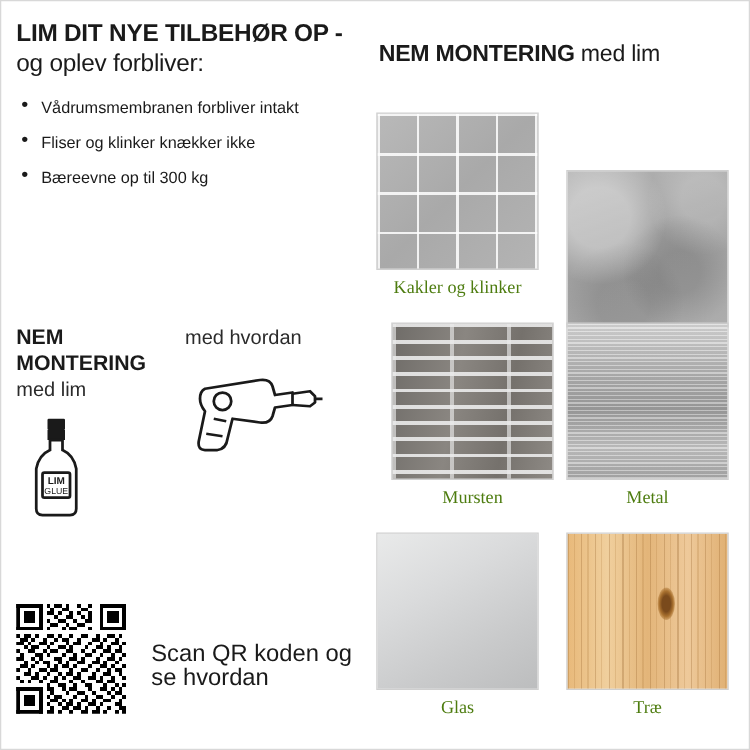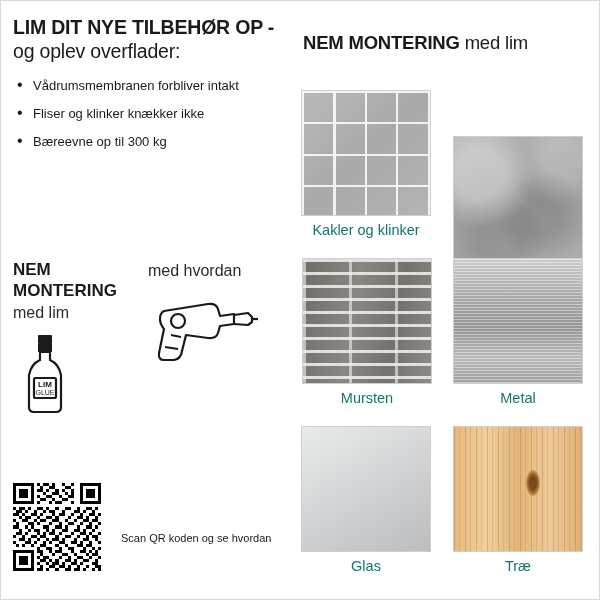--- a/index.html
+++ b/index.html
@@ -101,22 +101,22 @@
   }
   .qr-box {
     position: absolute;
     left: 0; top: 0;
     width: 88px;
     height: 88px;
   }
   .qr-text {
     position: absolute;
     left: 108px;
-    top: 46px;
-    font-size: 11px;
+    top: 31px;
+    font-size: 19px;
     line-height: 19px;
     color: #1a1a1a;
   }
 
   
   .right-col {
     position: absolute;
     left: 302px;
     top: 30px;
     width: 288px;
@@ -146,25 +146,26 @@
     position: relative;
     overflow: hidden;
     border: 1px solid #cfcfcf;
     box-sizing: border-box;
   }
   .swatch .cap {
     text-align: center;
     font-size: 14.5px;
     line-height: 18px;
     margin-top: 5px;
-    color: #0f766e;
+    color: #4d7c0f;
+    font-family: Liberation Serif, serif;
   }
   .c0 { left: 0;   top: 0; }
   .c1 { left: 152px; top: 0; margin-top: 46px; }
-  .c2 { left: 1px;   top: 168px; }
+  .c2 { left: 12px;   top: 168px; }
   .c3 { left: 152px; top: 168px; }
   .c4 { left: 0;   top: 336px; }
   .c5 { left: 152px; top: 336px; }
 
   
   .tex-tiles {
     background:
       repeating-linear-gradient(to right, rgba(255,255,255,0.85) 0 2px, rgba(0,0,0,0) 2px 31.5px),
       repeating-linear-gradient(to bottom, rgba(255,255,255,0.85) 0 2px, rgba(0,0,0,0) 2px 31.5px),
       linear-gradient(135deg, #b9b9b9 0%, #a9a9a9 50%, #b4b4b4 100%);
@@ -219,21 +220,21 @@
     border-radius: 50%;
     background: radial-gradient(ellipse at center, #7a4a1c 0 35%, #a9712f 55%, rgba(200,150,90,0) 80%);
   }
 </style>
 </head>
 <body>
 
 <div class="page">
 
   <div class="left-col">
-    <h1 class="headline"><span>LIM DIT NYE TILBEHØR OP -</span><span class="light"> og oplev overflader:</span></h1>
+    <h1 class="headline"><span>LIM DIT NYE TILBEHØR OP -</span><span class="light"> og oplev forbliver:</span></h1>
 
     <ul class="benefits">
       <li>Vådrumsmembranen forbliver intakt</li>
       <li>Fliser og klinker knækker ikke</li>
       <li>Bæreevne op til 300 kg</li>
     </ul>
   </div>
 
   <div class="methods">
 

